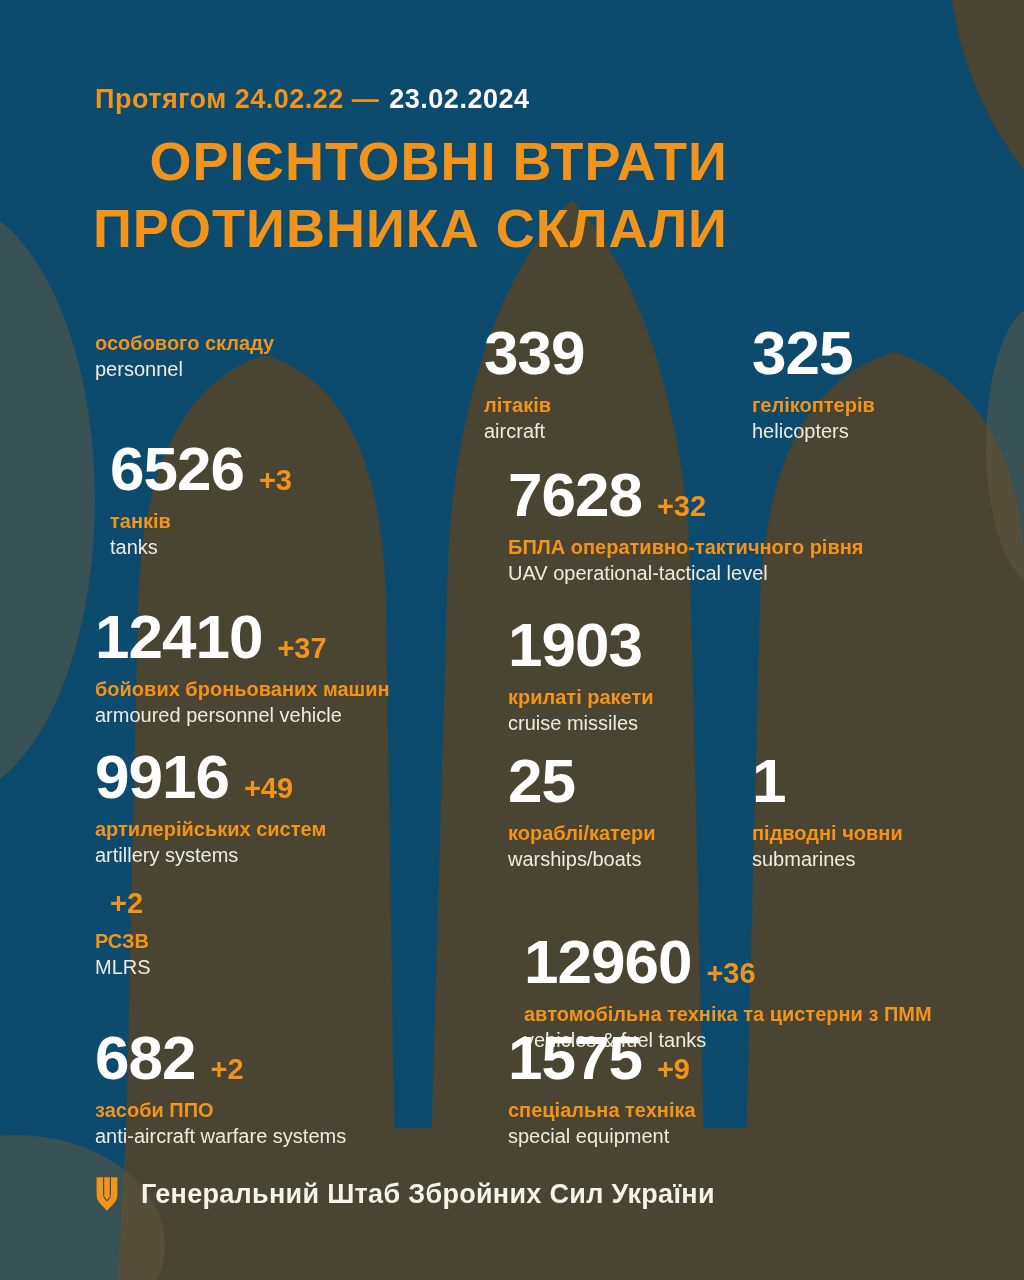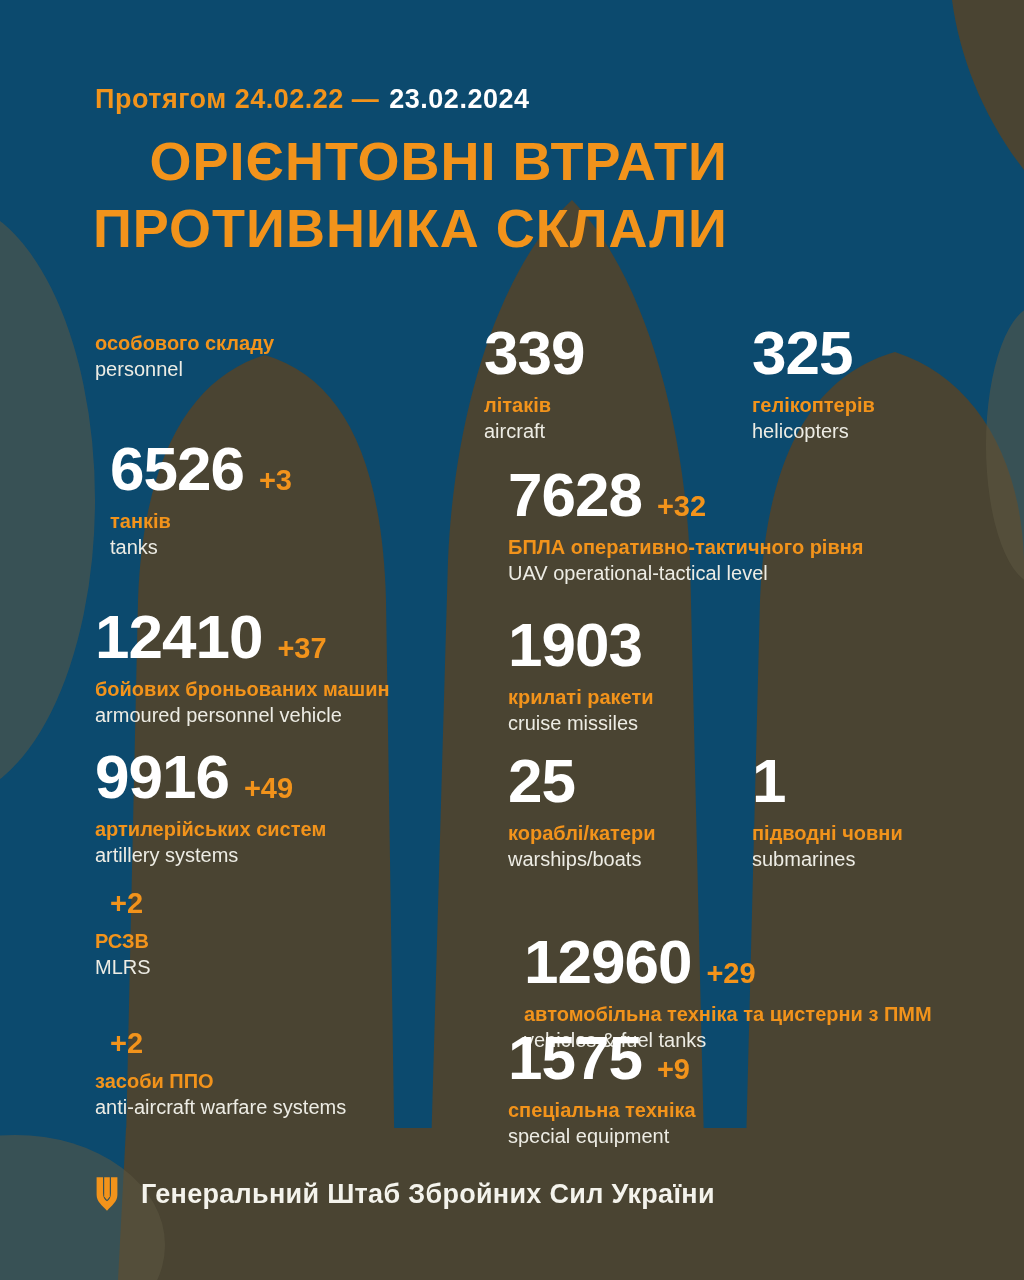--- a/index.html
+++ b/index.html
@@ -149,28 +149,29 @@
     <div class="numrow">
         <span class="delta">+2</span>
       </div>
     <div class="luk">РСЗВ</div>
     <div class="len">MLRS</div>
   </div>
 
   <div class="stat" style="left:508px;top:931px;margin-left:16px;">
     <div class="numrow">
         <span class="num">12960</span>
-        <span class="delta">+29</span>
+        <span class="delta">+36</span>
       </div>
     <div class="luk">автомобільна техніка та цистерни з ПММ</div>
     <div class="len">vehicles &amp; fuel tanks</div>
   </div>
 
   <div class="stat" style="left:95px;top:1027px;">
     <div class="numrow">
+        <span class="num">682</span>
         <span class="delta">+2</span>
       </div>
     <div class="luk">засоби ППО</div>
     <div class="len">anti-aircraft warfare systems</div>
   </div>
 
   <div class="stat" style="left:508px;top:1027px;">
     <div class="numrow">
         <span class="num">1575</span>
         <span class="delta">+9</span>

